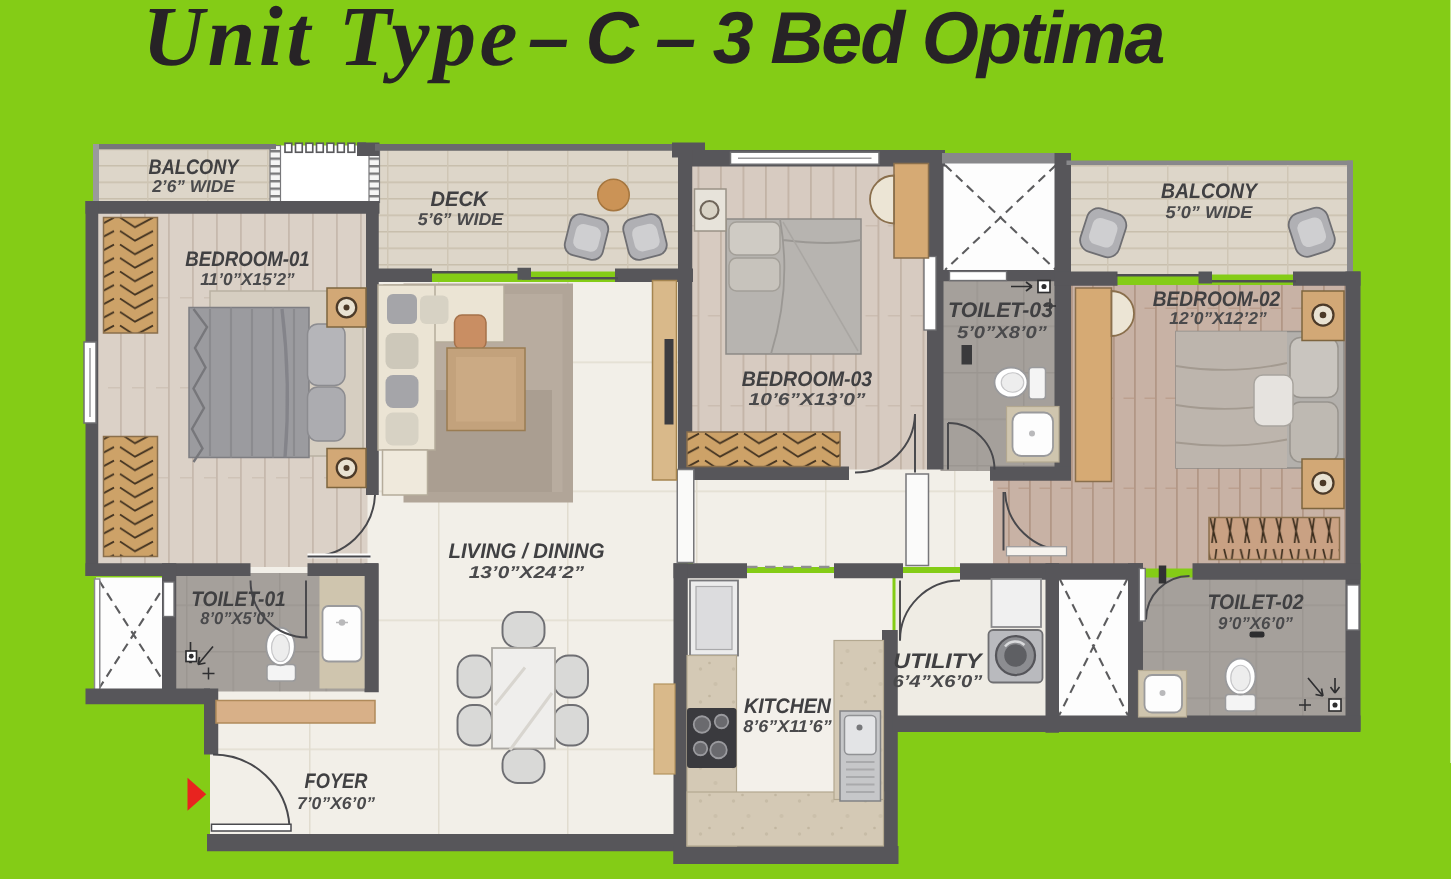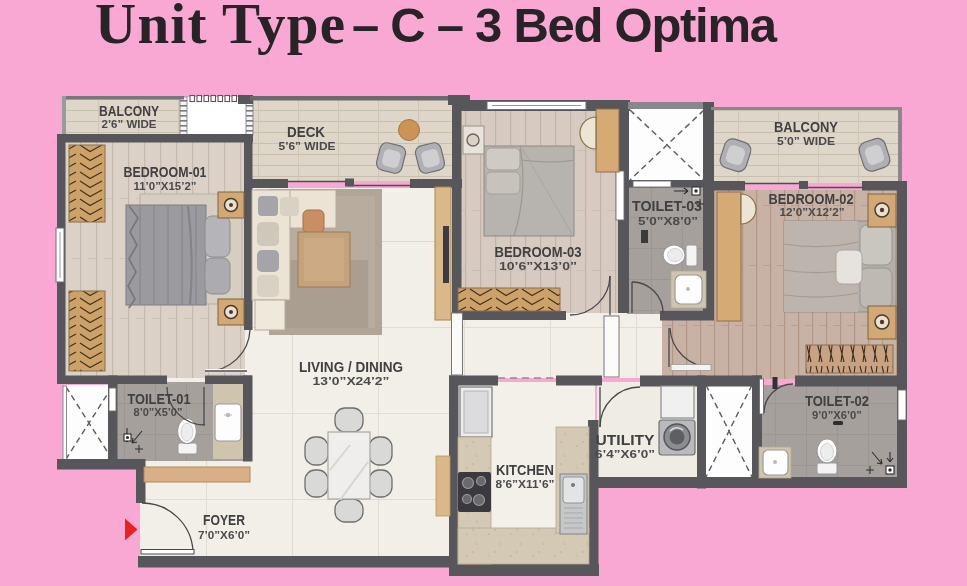--- a/index.html
+++ b/index.html
@@ -1,16 +1,16 @@
 <!DOCTYPE html>
 <html><head>
 <meta charset="utf-8">
 <style>
 html,body{margin:0;padding:0;background:#ffffff;}
-#wrap{position:relative;width:967px;height:586px;overflow:hidden;background:#f9a8d4;}
+#wrap{position:relative;width:967px;height:586px;overflow:hidden;background:#84cc16;font-style:italic;}
 text{font-family:"Liberation Sans",sans-serif;}
 .rm{font-weight:bold;fill:#404042;font-size:14px;letter-spacing:0px;}
 .dm{font-weight:bold;fill:#4a4a4c;font-size:11.5px;}
 </style>
 </head>
 <body>
 <div id="wrap">
 <svg width="967" height="586" viewBox="0 0 967 586">
 <defs>
 <pattern id="woodv1" width="16" height="60" patternUnits="userSpaceOnUse">

